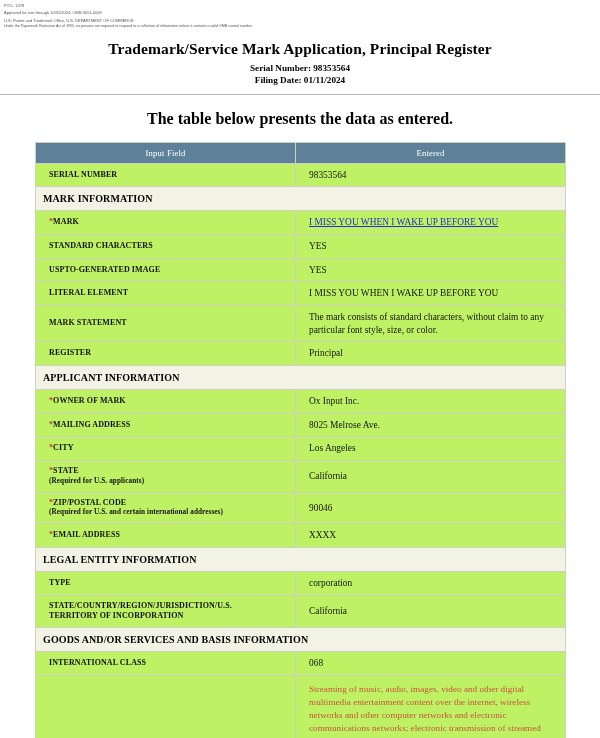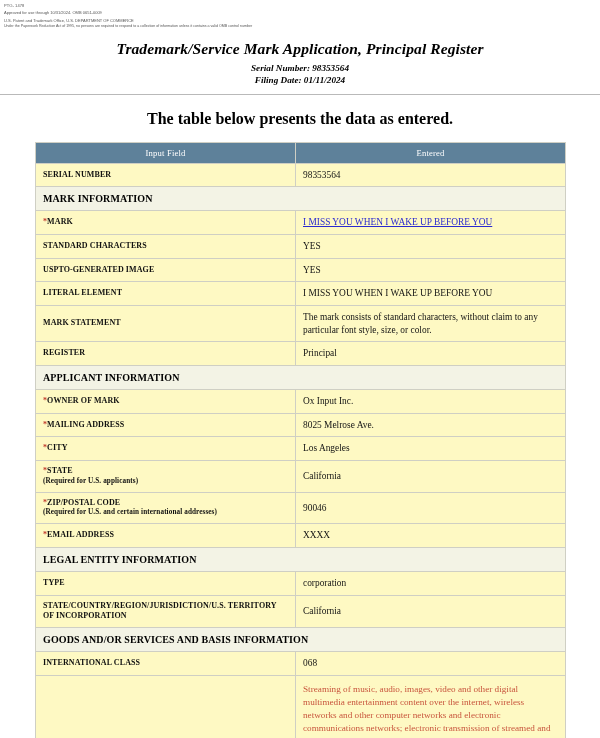--- a/index.html
+++ b/index.html
@@ -32,21 +32,20 @@
   }
   .form-header .l1 { font-size: 4.0px; letter-spacing: .1px; }
   .form-header .l2 { font-size: 4.0px; margin-top: 1.5px; }
   .form-header .l3 { font-size: 4.0px; margin-top: 1.5px; }
   .form-header .l4 { font-size: 3.6px; margin-top: 1.0px; }
 
   
   .title-block {
     text-align: center;
     margin-top: 10px;
-    font-style: italic;
   }
   .doc-title {
     font-size: 15.5px;
     font-weight: bold;
     letter-spacing: .1px;
   }
   .serial-line, .filing-line {
     font-size: 9.2px;
     font-weight: bold;
     margin-top: 5px;
@@ -71,38 +70,38 @@
     margin: 14px 35px 0 35px;
   }
   table.data {
     width: 530px;
     border-collapse: collapse;
     table-layout: fixed;
   }
   table.data td, table.data th {
     border: 1px solid #cfcfc4;
     vertical-align: middle;
-    padding: 5px 7px;
+    padding: 5px 13px;
   }
   col.c-field { width: 260px; }
   col.c-value { width: 270px; }
 
   thead th {
     background: #5e819a;
     color: #ffffff;
     font-family: "Liberation Serif", serif;
     font-size: 8.6px;
     font-weight: normal;
     text-align: center;
     padding: 5px 4px;
     border: 1px solid #8da7b8;
     letter-spacing: .2px;
   }
 
-  tbody tr { background: #fef9c3; margin-left: 28px; }
+  tbody tr { background: #bef264; margin-left: 28px; }
 
   td.field {
     font-size: 8.0px;
     font-weight: bold;
     color: #111111;
     letter-spacing: .1px;
     line-height: 1.35;
   }
   td.field .sub {
     display: block;

